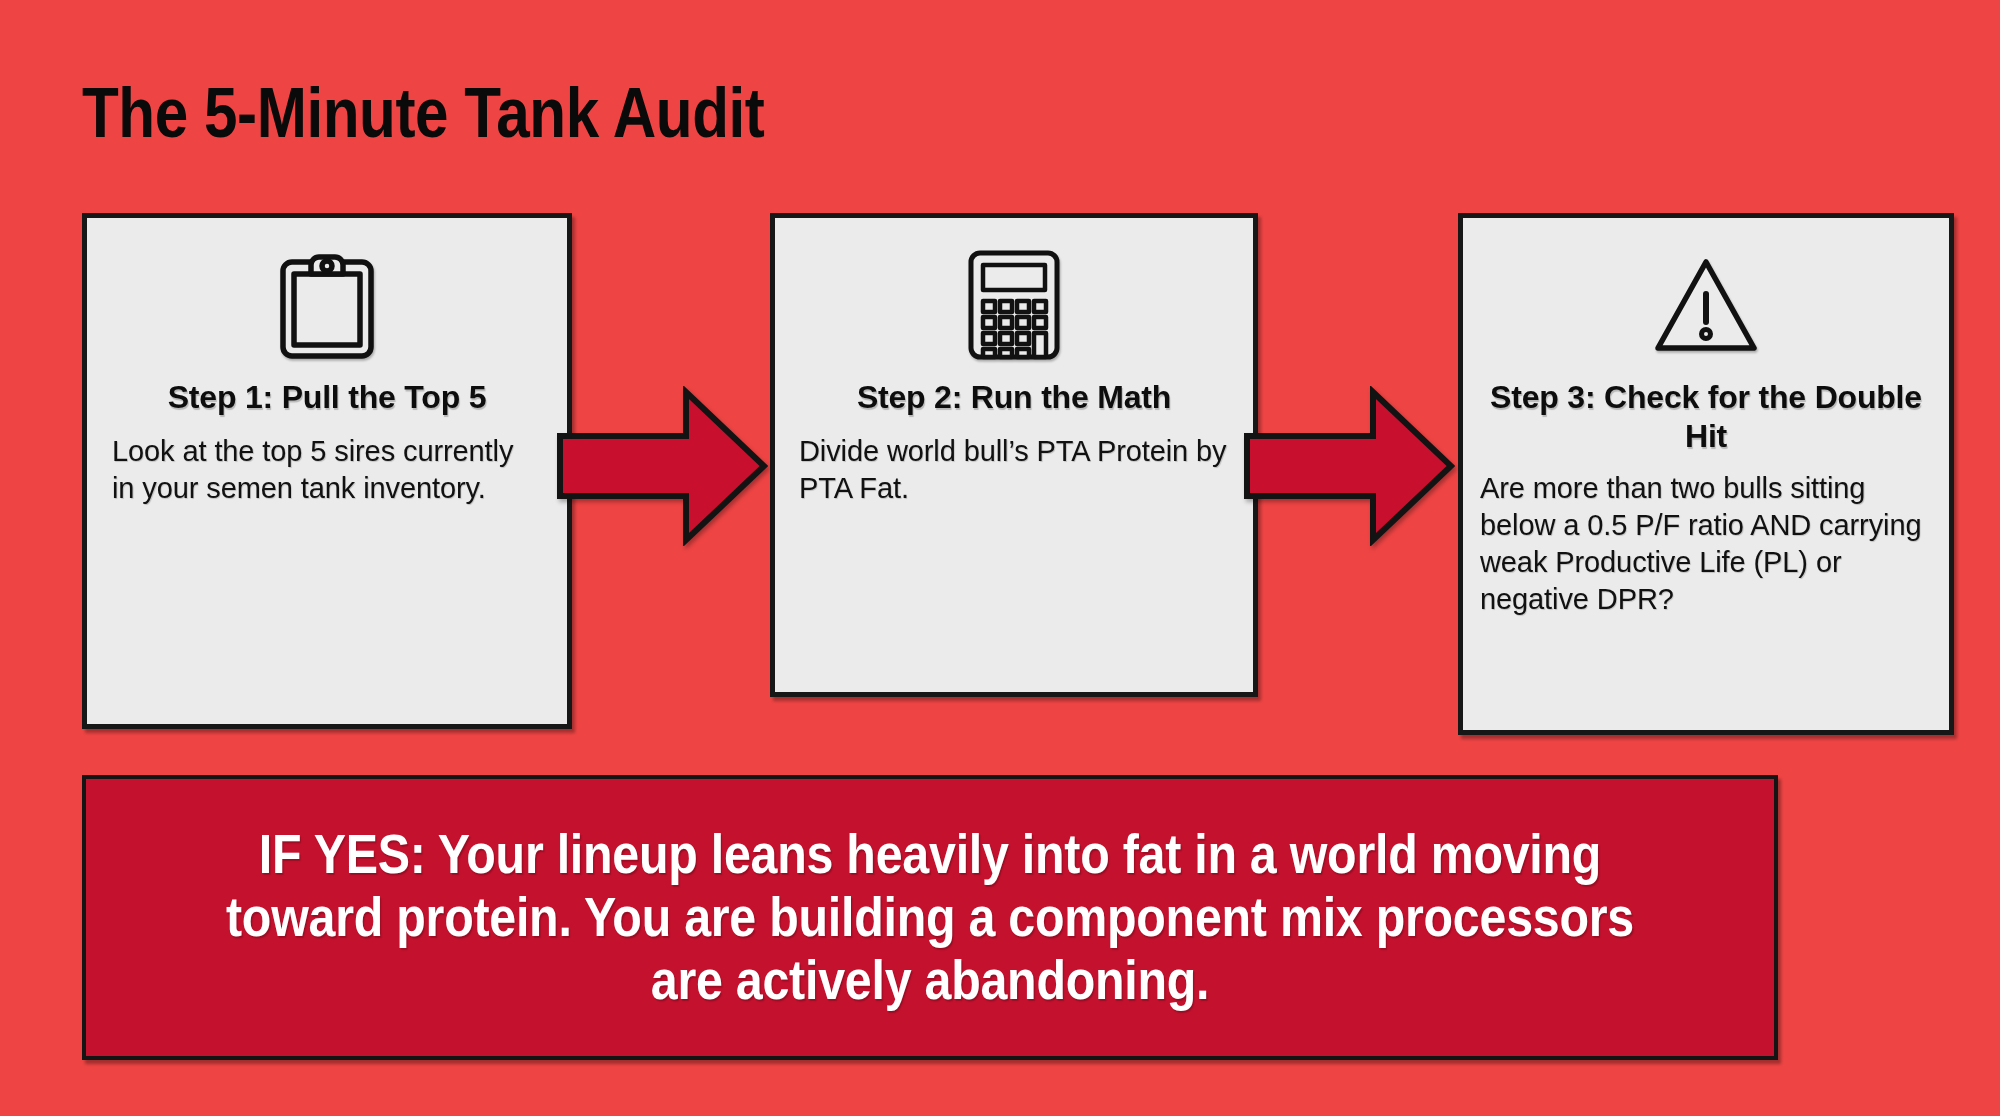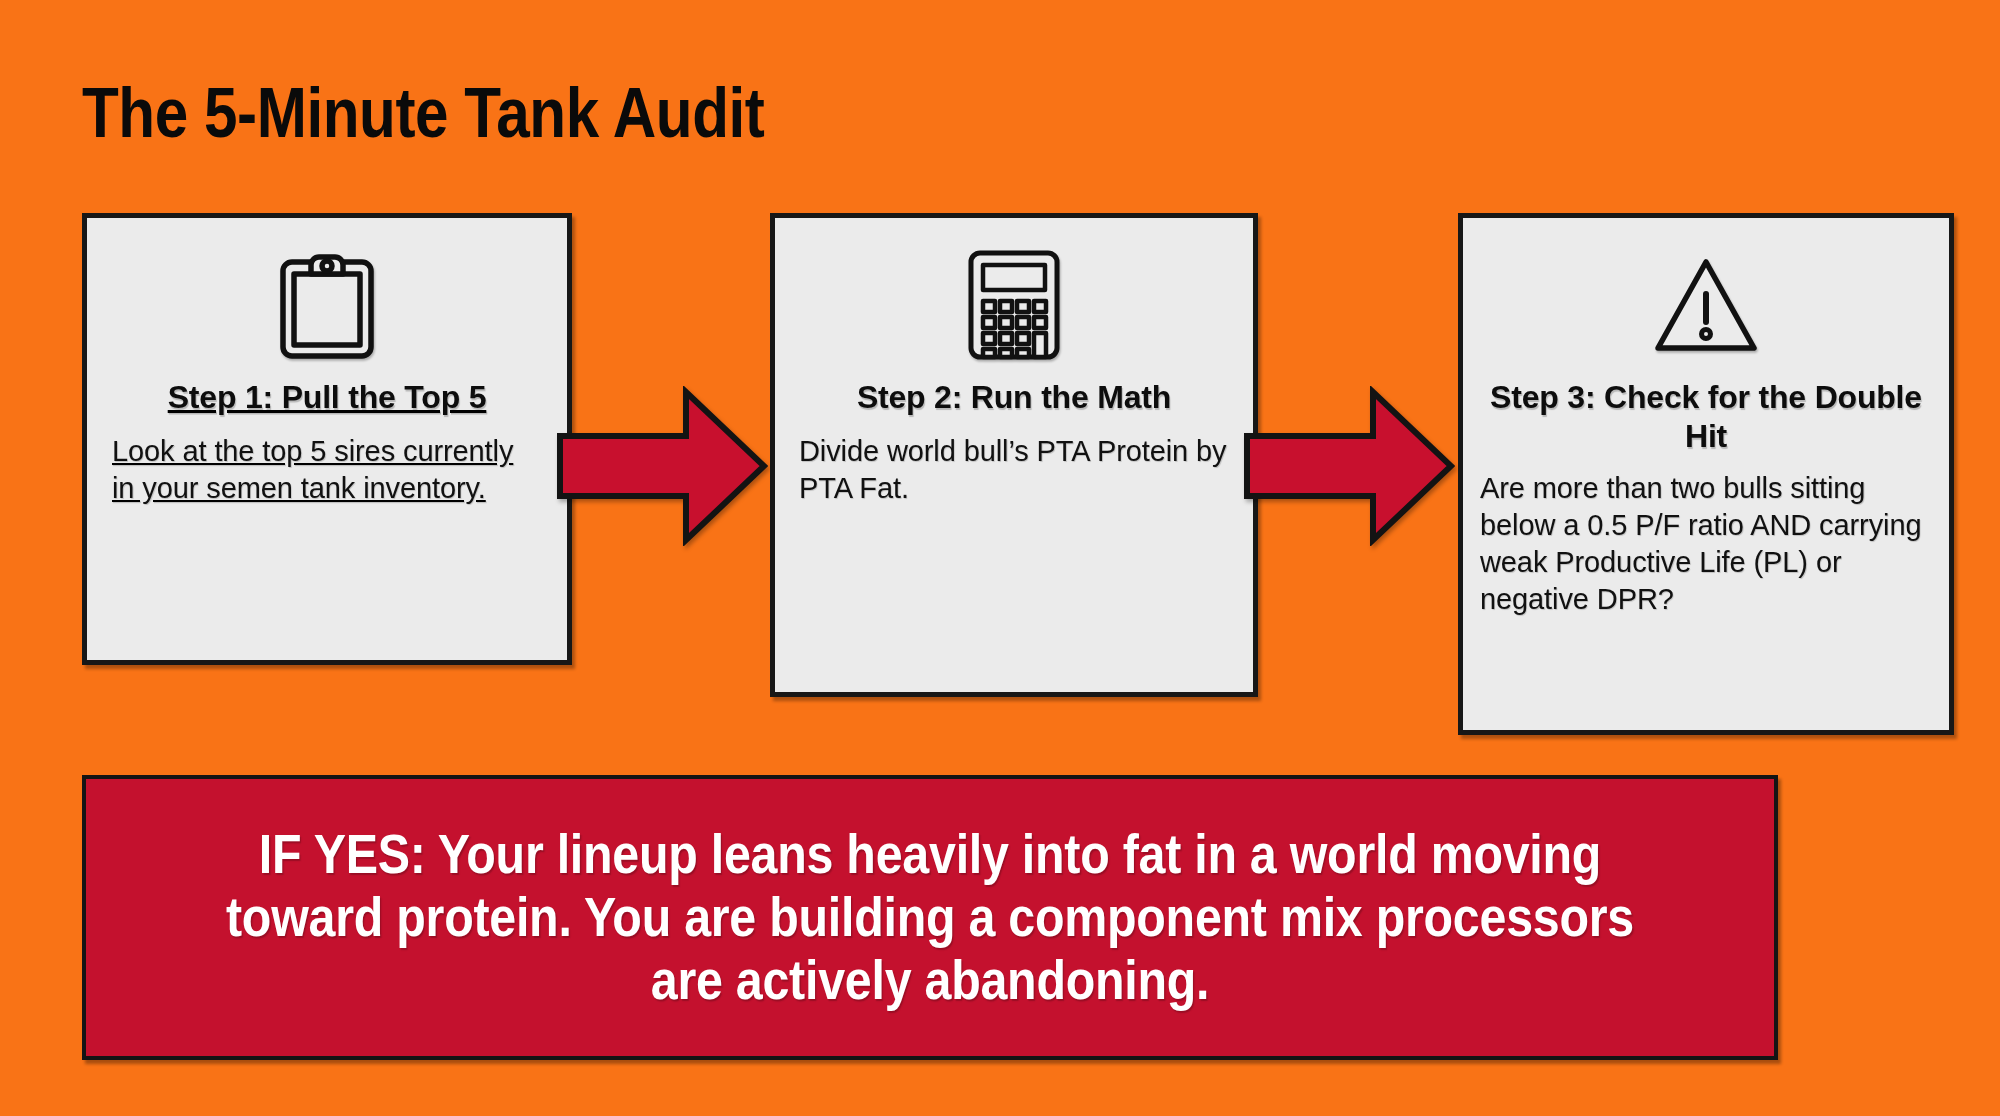--- a/index.html
+++ b/index.html
@@ -9,21 +9,21 @@
     background: #ffffff;
   }
   body {
     font-family: "Liberation Sans", sans-serif;
     -webkit-font-smoothing: antialiased;
   }
   #canvas {
     position: relative;
     width: 2000px;
     height: 1116px;
-    background: #f97316;
+    background: #ef4444;
     overflow: hidden;
   }
 
   
   #page-title {
     position: absolute;
     left: 82px;
     top: 78px;
     font-size: 70px;
     font-weight: 700;
@@ -40,21 +40,21 @@
     position: absolute;
     background: #ebebeb;
     border: 5px solid #171717;
     box-sizing: border-box;
     box-shadow: 3px 4px 3px rgba(0,0,0,0.30);
     display: flex;
     flex-direction: column;
     align-items: center;
     padding: 18px 14px 14px 14px;
   }
-  #card-1 { left: 82px;   top: 213px; width: 490px; height: 452px; text-decoration: underline; }
+  #card-1 { left: 82px;   top: 213px; width: 490px; height: 516px; }
   #card-2 { left: 770px;  top: 213px; width: 488px; height: 484px; }
   #card-3 { left: 1458px; top: 213px; width: 496px; height: 522px; }
 
   .card-icon {
     height: 118px;
     display: flex;
     align-items: center;
     justify-content: center;
     margin-top: 10px;
     margin-bottom: 14px;

